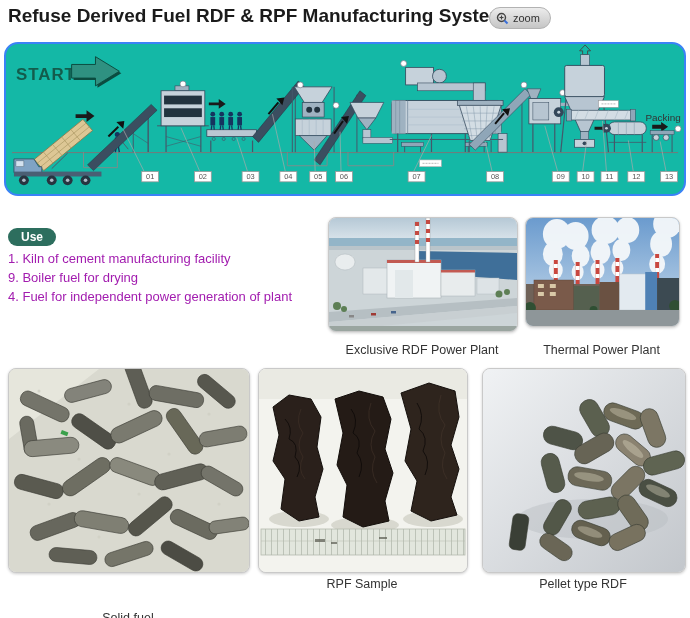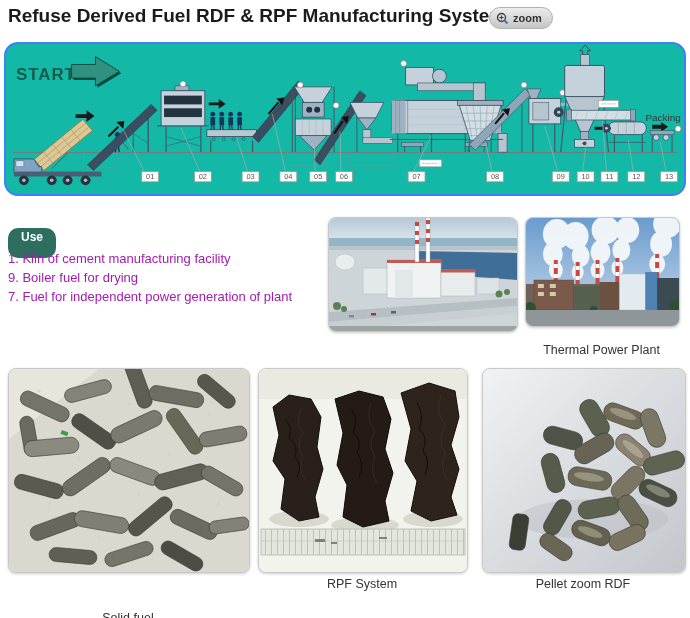--- a/index.html
+++ b/index.html
@@ -1,27 +1,27 @@
 <!DOCTYPE html>
 <html><head>
 <meta charset="utf-8">
 <style>
   html,body{margin:0;padding:0;background:#fff;}
   body{font-family:"Liberation Sans",sans-serif;}
   .stage{position:relative;width:690px;height:618px;background:#fff;overflow:hidden;}
   .title{position:absolute;left:8px;top:5px;font-size:19px;font-weight:bold;color:#1b1b1b;white-space:nowrap;}
   .zoom-btn{position:absolute;left:489px;top:7px;height:20px;padding:0 10px 0 6px;
     background:linear-gradient(#ececec,#c5c5c5);border:1px solid #b2b2b2;border-radius:11px;
-    display:flex;align-items:center;gap:4px;font-size:11px;color:#333;cursor:pointer;font-weight:bold;}
+    display:flex;align-items:center;gap:4px;font-size:11px;color:#333;cursor:pointer;}
   .zoom-btn svg{display:block;}
   .panel{position:absolute;left:4px;top:42px;width:682px;height:154px;border:2px solid #3b82f6;
     border-radius:14px;box-sizing:border-box;background:#14b8a6;overflow:hidden;}
   .panel svg{display:block;width:100%;height:100%;}
   svg text{font-family:"Liberation Sans",sans-serif;}
-  .use-badge{position:absolute;left:8px;top:228px;width:48px;height:30px;background:#2d6e5e;color:#fff;
+  .use-badge{position:absolute;left:8px;top:228px;width:48px;height:18px;background:#2d6e5e;color:#fff;
     font-size:12px;font-weight:bold;text-align:center;line-height:19px;border-radius:10px;}
   .use-list{position:absolute;left:8px;top:249px;font-size:13px;color:#a21caf;line-height:19px;}
   .photo{position:absolute;border:1px solid #c9c9c9;border-radius:8px;overflow:hidden;
     box-shadow:0 1px 3px rgba(0,0,0,.2);background:#eee;}
   .photo svg{display:block;width:100%;height:100%;}
   #photo-rdf{left:328px;top:217px;width:188px;height:113px;}
   #photo-thermal{left:525px;top:217px;width:153px;height:108px;}
   #photo-solid{left:8px;top:368px;width:240px;height:203px;}
   #photo-rpf{left:258px;top:368px;width:208px;height:203px;}
   #photo-pellet{left:482px;top:368px;width:202px;height:203px;}
@@ -344,21 +344,21 @@
         <rect x="658.5" y="131" width="17" height="10.5" fill="#fff" stroke="#999" stroke-width="0.8"></rect>
         <text x="667" y="139">13</text>
       </g>
     </svg>
   </div>
 
   <div class="use-badge">Use</div>
   <div class="use-list">
     <div>1. Kiln of cement manufacturing facility</div>
     <div>9. Boiler fuel for drying</div>
-    <div>7. Fuel for independent power generation of plant</div>
+    <div>4. Fuel for independent power generation of plant</div>
   </div>
 
   <div class="photo" id="photo-rdf">
     <svg viewBox="0 0 188 113" preserveAspectRatio="none">
       <defs>
         <linearGradient id="sky1" x1="0" y1="0" x2="0" y2="1">
           <stop offset="0" stop-color="#b6c9d6"></stop>
             <stop offset="1" stop-color="#e6edf2"></stop>
         </linearGradient>
       </defs>
@@ -388,20 +388,21 @@
       <rect x="20" y="97" width="5" height="2.5" fill="#888"></rect>
       <rect x="42" y="95" width="5" height="2.5" fill="#a03a34"></rect>
       <rect x="62" y="93" width="5" height="2.5" fill="#46648c"></rect>
       <circle cx="8" cy="88" r="4" fill="#5d7f55"></circle>
         <circle cx="15" cy="91" r="3" fill="#5d7f55"></circle>
       <circle cx="170" cy="76" r="3.5" fill="#5d7f55"></circle>
         <circle cx="178" cy="74" r="3" fill="#5d7f55"></circle>
       <rect x="0" y="108" width="188" height="5" fill="#9aa5a0"></rect>
     </svg>
   </div>
+  <div class="caption" id="cap-rdf">Exclusive RDF Power Plant</div>
 
   <div class="photo" id="photo-thermal">
     <svg viewBox="0 0 154 108" preserveAspectRatio="none">
       <defs>
         <linearGradient id="sky2" x1="0" y1="0" x2="0" y2="1">
           <stop offset="0" stop-color="#6b9bce"></stop>
             <stop offset="1" stop-color="#cadcec"></stop>
         </linearGradient>
       </defs>
       <rect x="0" y="0" width="154" height="108" fill="url(#sky2)"></rect>
@@ -526,21 +527,21 @@
       <path d="M158,34 q8,12 2,26 q10,8 4,22 q8,10 2,24" fill="none" stroke="#0d0907" stroke-width="0.8"></path>
       <path d="M182,26 q-6,18 4,30 q-8,14 0,28 q-6,14 2,26" fill="none" stroke="#4a3a2e" stroke-width="0.7" opacity="0.7"></path>
       <rect x="2" y="160" width="204" height="26" fill="#e2e6dd" stroke="#b4baae" stroke-width="0.8"></rect>
       <rect x="2" y="160" width="204" height="26" fill="url(#gridp)"></rect>
       <line x1="2" y1="172" x2="206" y2="172" stroke="#b4baae" stroke-width="0.5"></line>
       <rect x="56" y="170" width="10" height="3" fill="#5a5a50" opacity="0.7"></rect>
       <rect x="72" y="173" width="6" height="2" fill="#5a5a50" opacity="0.7"></rect>
       <rect x="120" y="168" width="8" height="2" fill="#5a5a50" opacity="0.7"></rect>
     </svg>
   </div>
-  <div class="caption" id="cap-rpf">RPF System</div>
+  <div class="caption" id="cap-rpf">RPF Sample</div>
 
   <div class="photo" id="photo-pellet">
     <svg viewBox="0 0 202 203" preserveAspectRatio="none">
       <defs>
         <linearGradient id="pelgrad" x1="0" y1="0" x2="1" y2="1">
           <stop offset="0" stop-color="#f0f2f4"></stop>
             <stop offset="1" stop-color="#c3c7cc"></stop>
         </linearGradient>
       </defs>
       <rect x="0" y="0" width="202" height="203" fill="url(#pelgrad)"></rect>
@@ -567,15 +568,15 @@
       </g>
       <g fill="#d8d2bc" opacity="0.4">
         <ellipse cx="140" cy="45" rx="14" ry="4" transform="rotate(20 140 45)"></ellipse>
         <ellipse cx="150" cy="80" rx="13" ry="4" transform="rotate(40 150 80)"></ellipse>
         <ellipse cx="106" cy="108" rx="15" ry="4" transform="rotate(10 106 108)"></ellipse>
         <ellipse cx="175" cy="122" rx="13" ry="4" transform="rotate(25 175 122)"></ellipse>
         <ellipse cx="107" cy="163" rx="13" ry="4" transform="rotate(20 107 163)"></ellipse>
       </g>
     </svg>
   </div>
-  <div class="caption" id="cap-pellet">Pellet zoom RDF</div>
+  <div class="caption" id="cap-pellet">Pellet type RDF</div>
 
 </div>
 
 </body></html>

